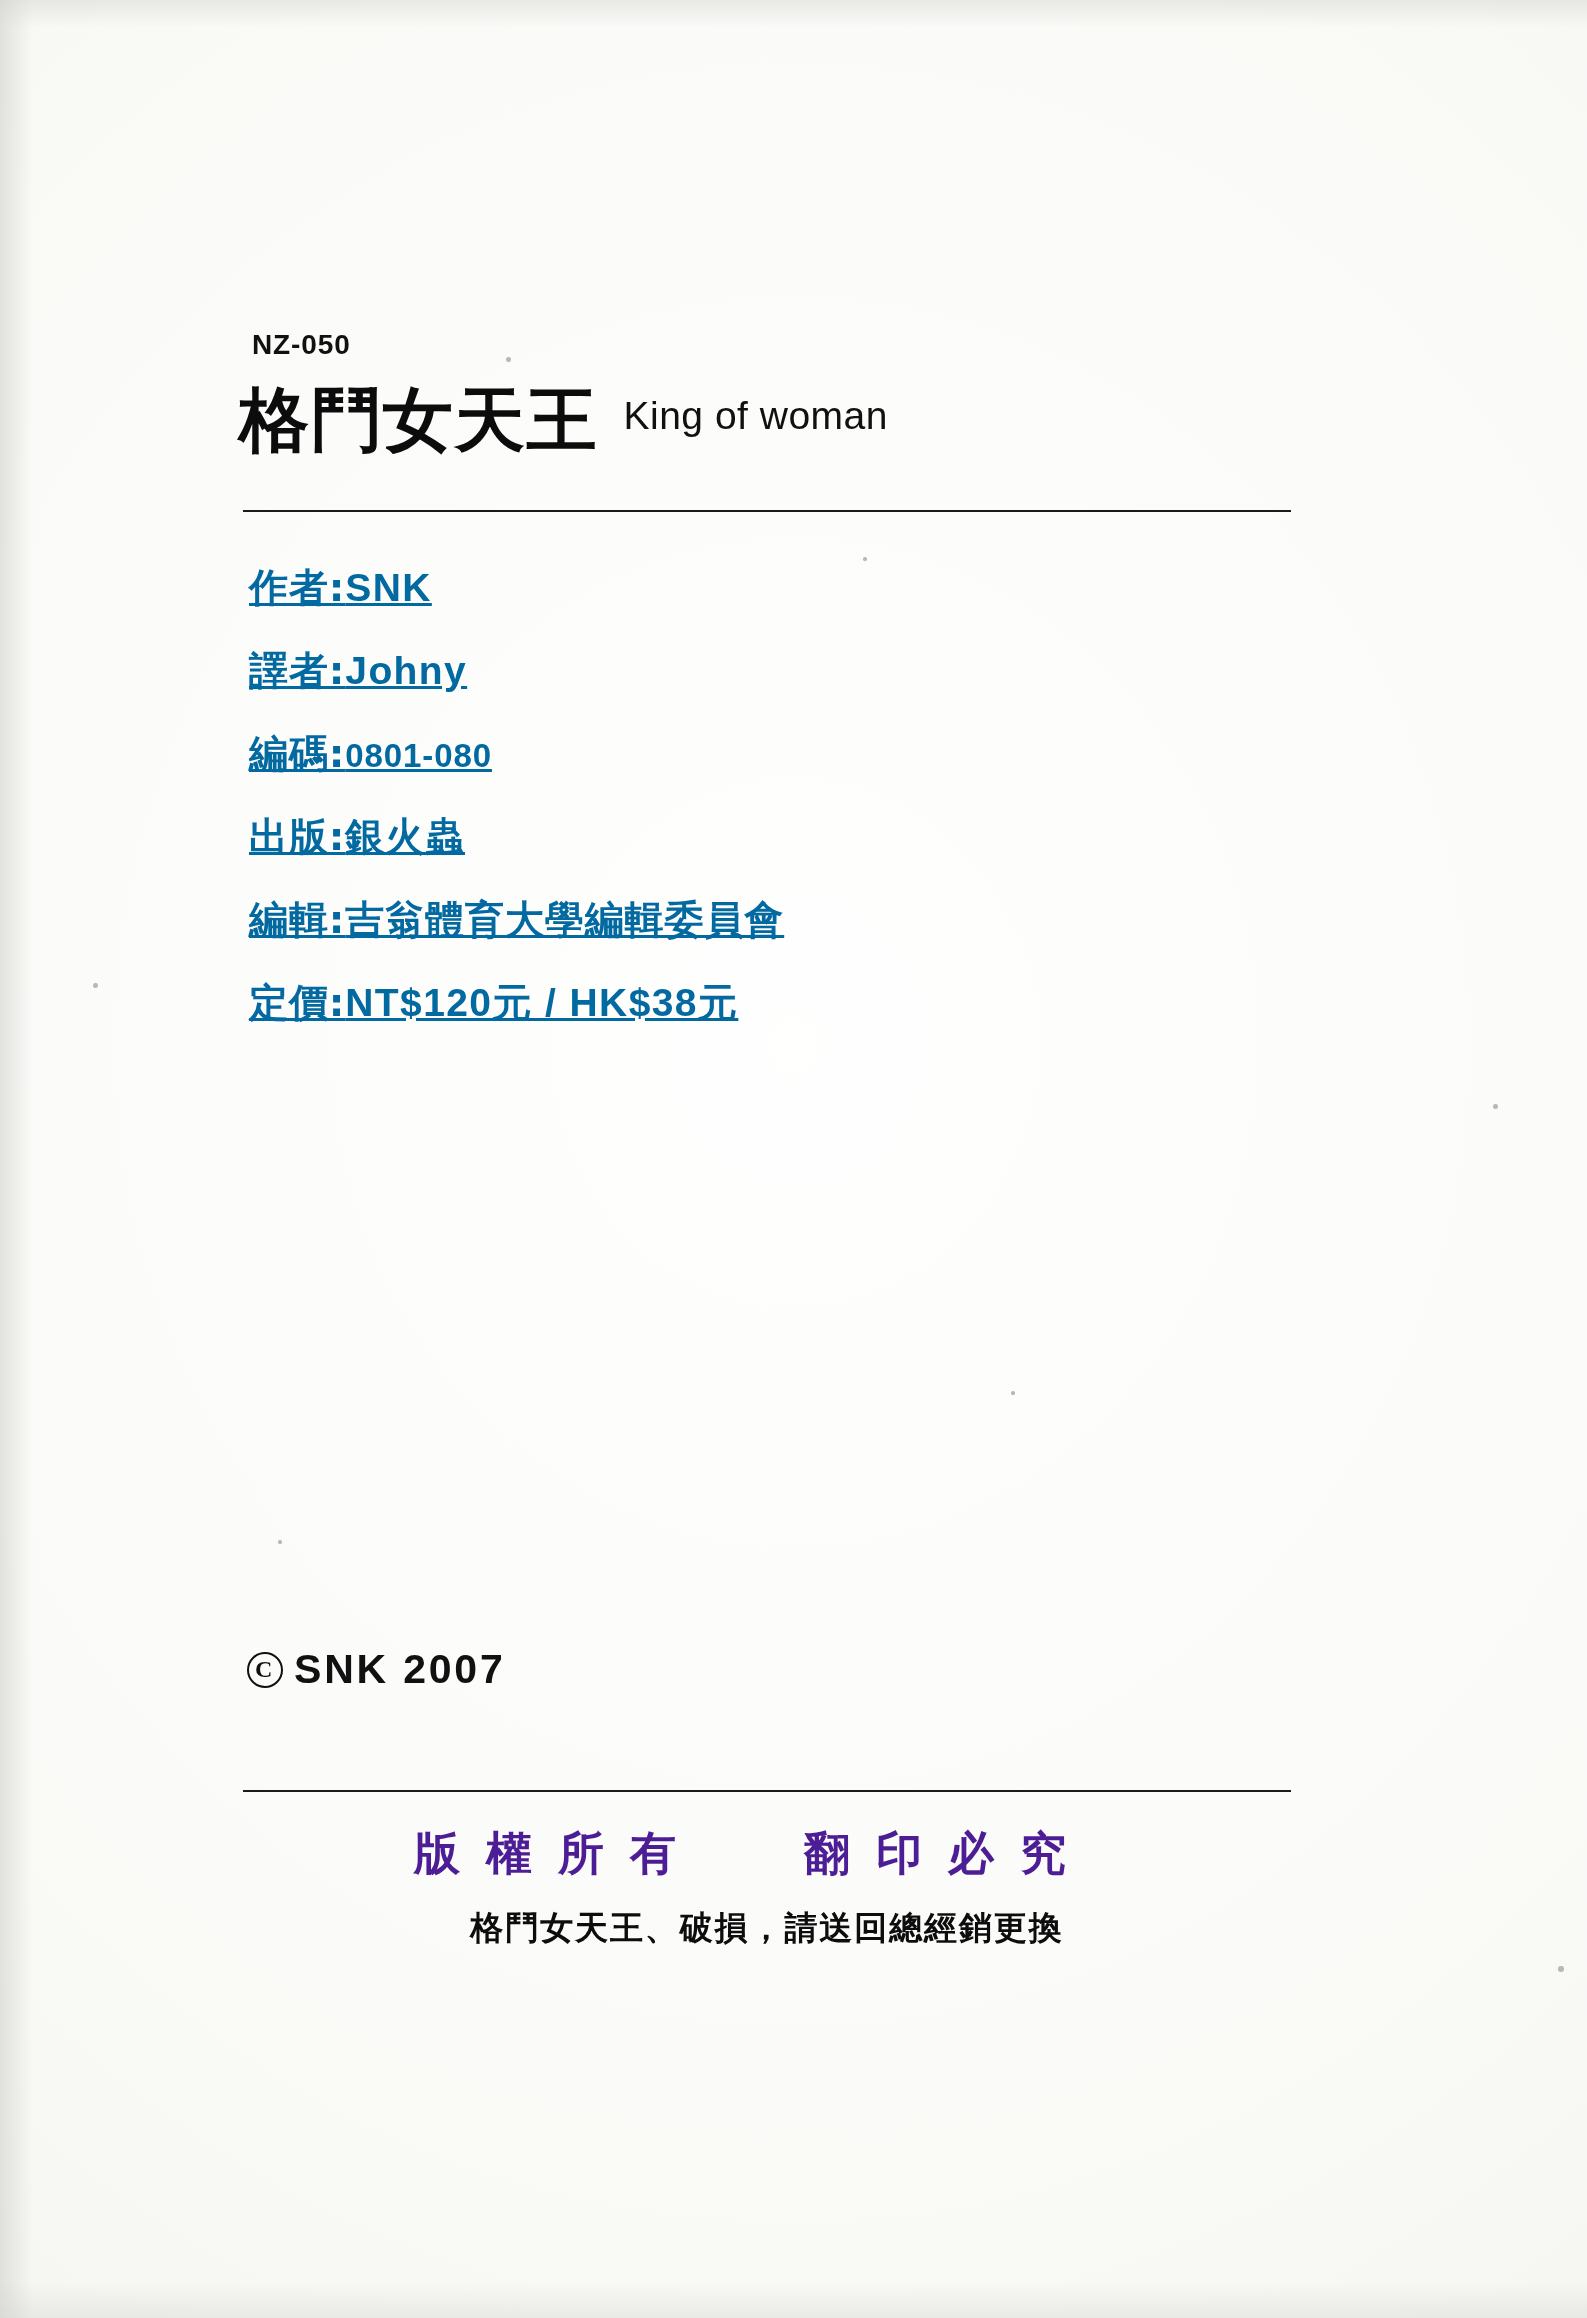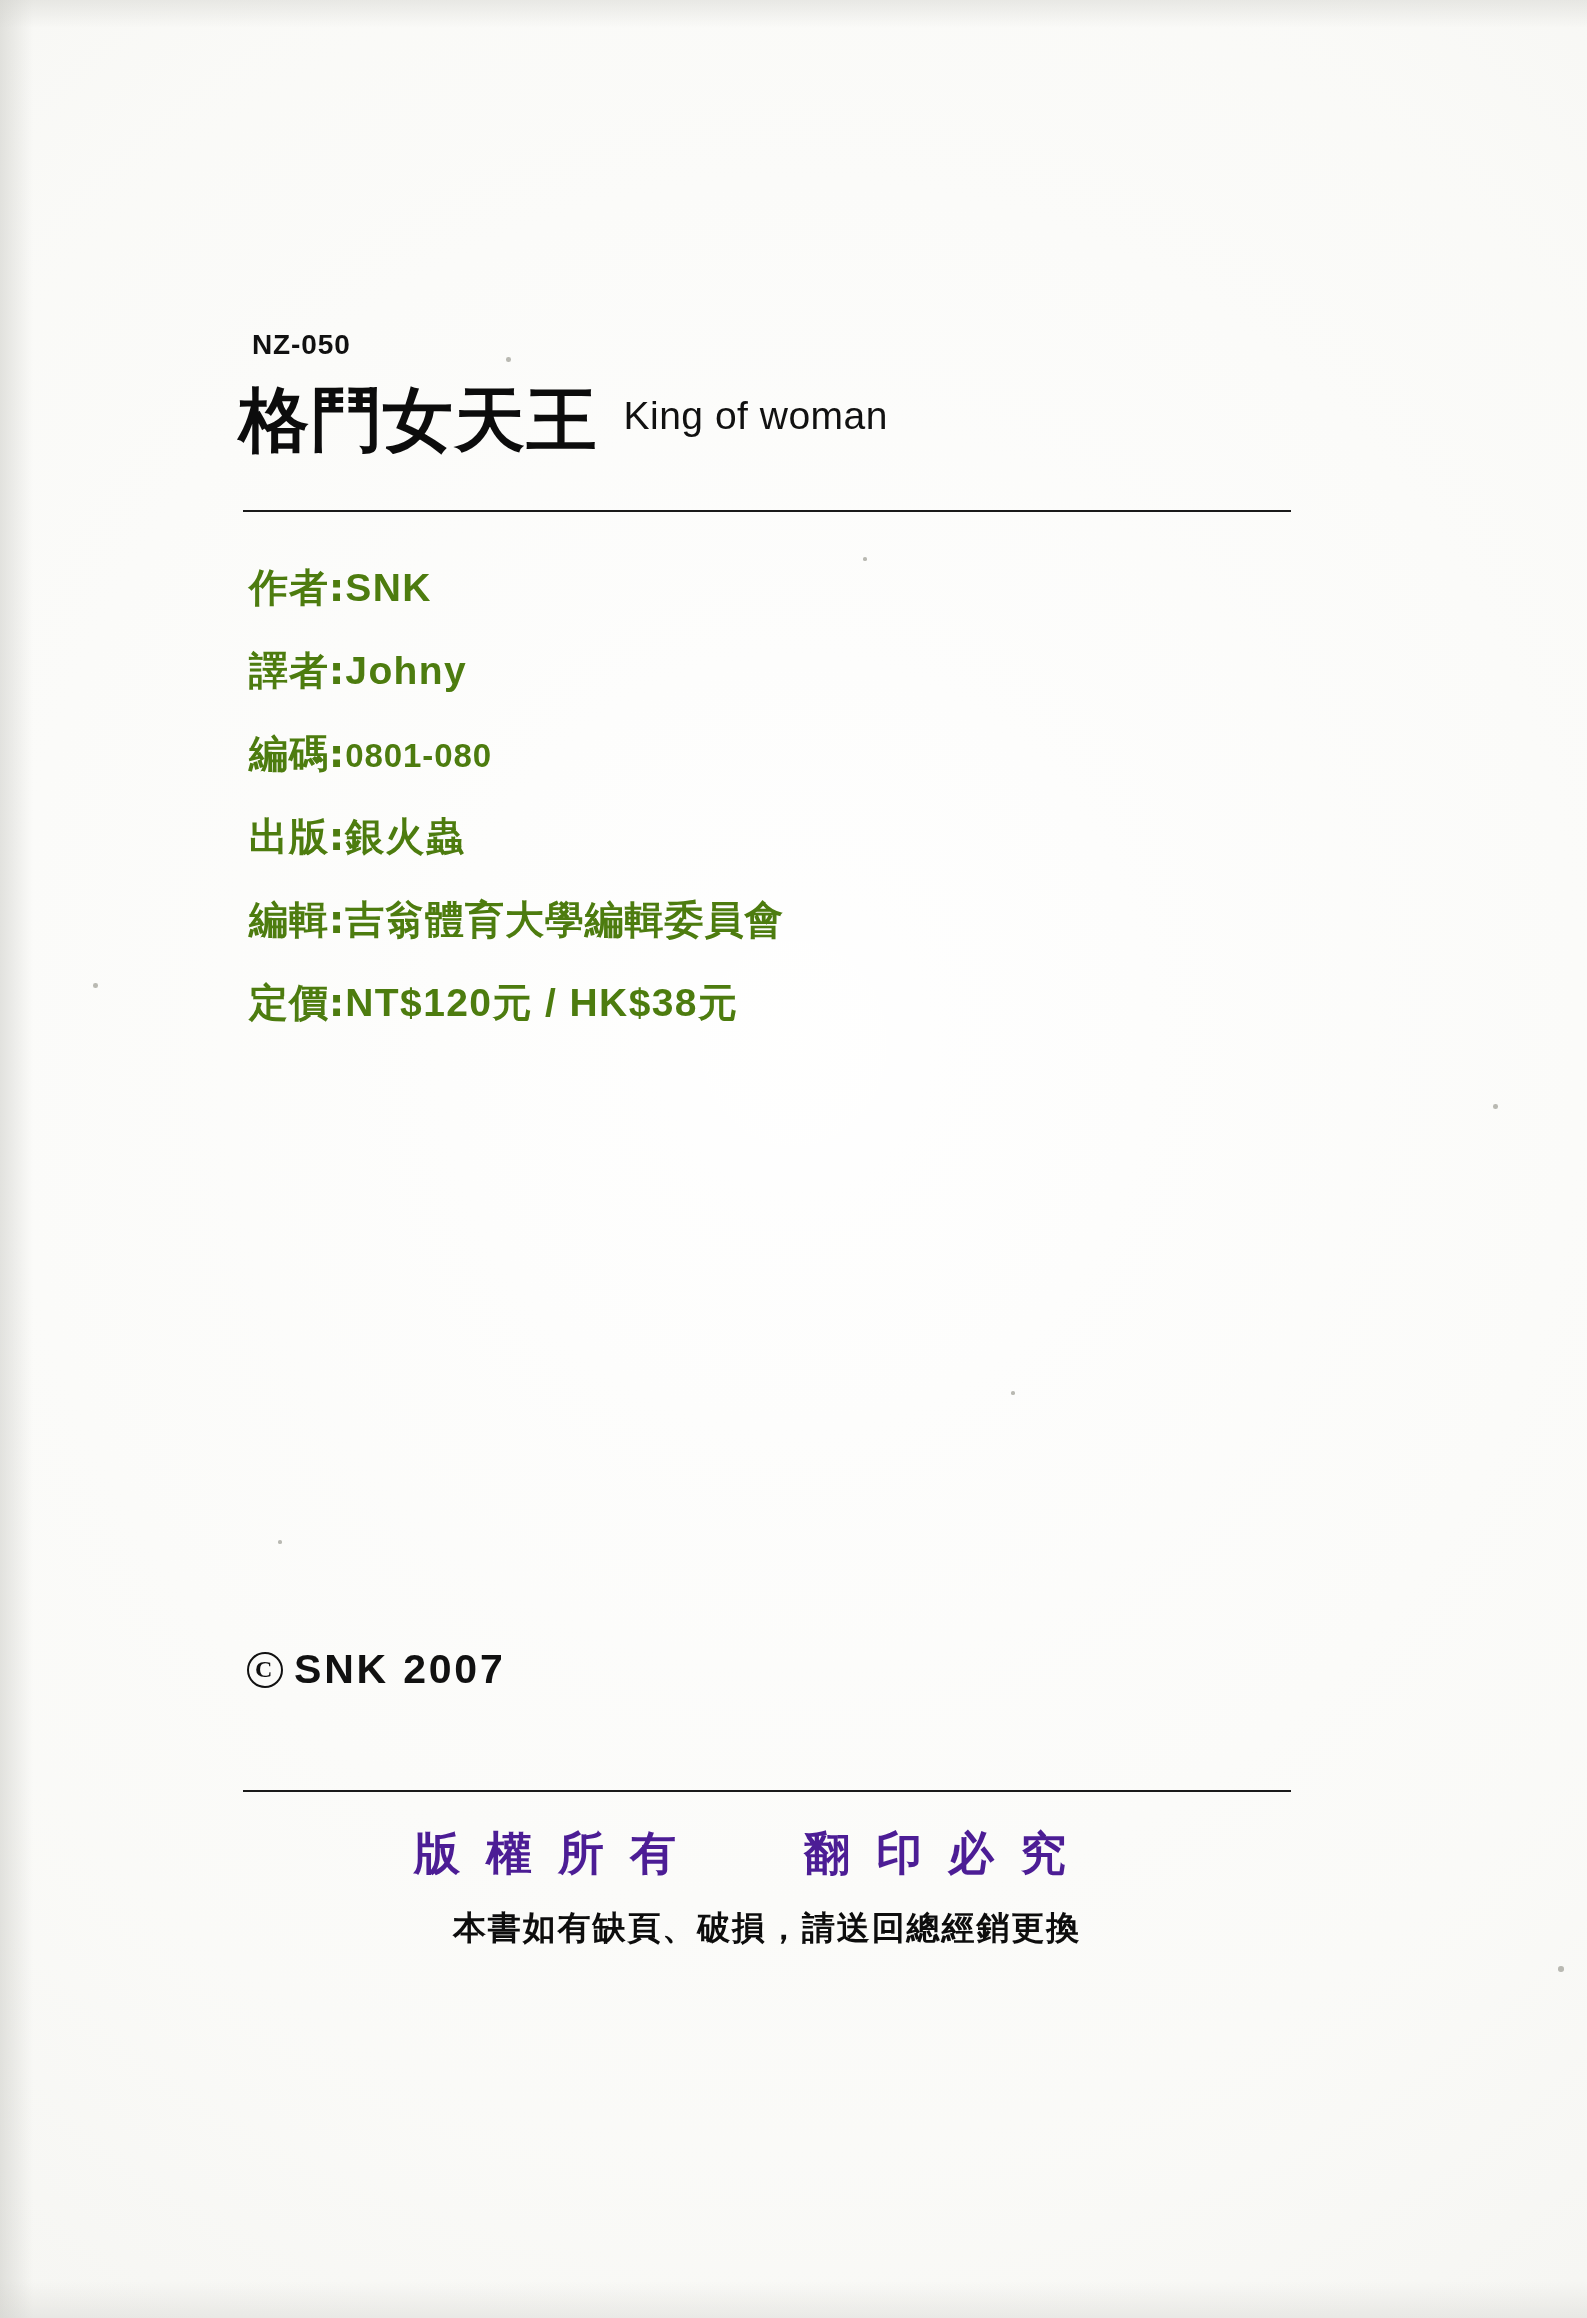--- a/index.html
+++ b/index.html
@@ -94,24 +94,25 @@
   .meta {
     position: absolute;
     left: 249px;
     top: 561px;
     width: 1048px;
   }
   .meta-row {
     font-family: "DejaVu Sans", "Liberation Sans", sans-serif;
     font-size: 39px;
     font-weight: 600;
-    color: #4d7c0f;
+    color: #0369a1;
     margin-bottom: 29px;
     letter-spacing: 0.9px;
     white-space: nowrap;
+    text-decoration: underline;
   }
   .meta-row .value {
     font-family: "Liberation Sans", sans-serif;
     font-weight: 600;
     letter-spacing: 1.4px;
   }
   .meta-row.small-value .value {
     font-size: 33px;
     letter-spacing: 0.9px;
   }
@@ -249,16 +250,16 @@
   </div>
 
   <div class="rule-bottom"></div>
 
   <div class="footer-main">
     <span class="seg">版權所有</span>
     <span class="gap"></span>
     <span class="seg">翻印必究</span>
   </div>
 
-  <div class="footer-sub">本書如有缺頁、破損，請送回總經銷更換</div>
+  <div class="footer-sub">格鬥女天王、破損，請送回總經銷更換</div>
 
 </div>
 
 
 </body></html>

